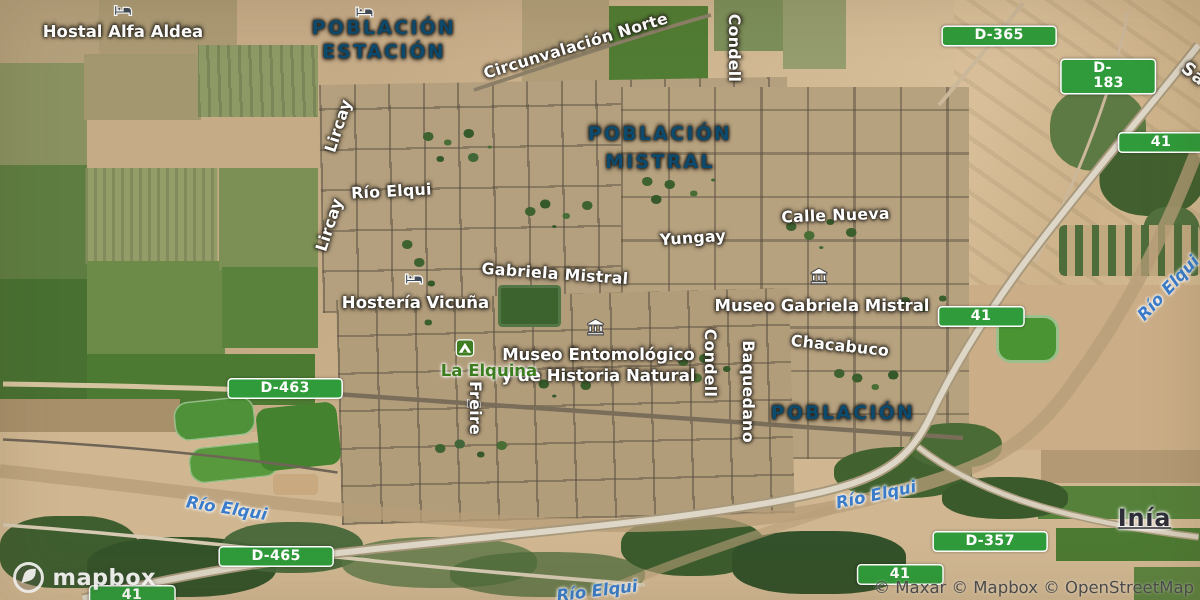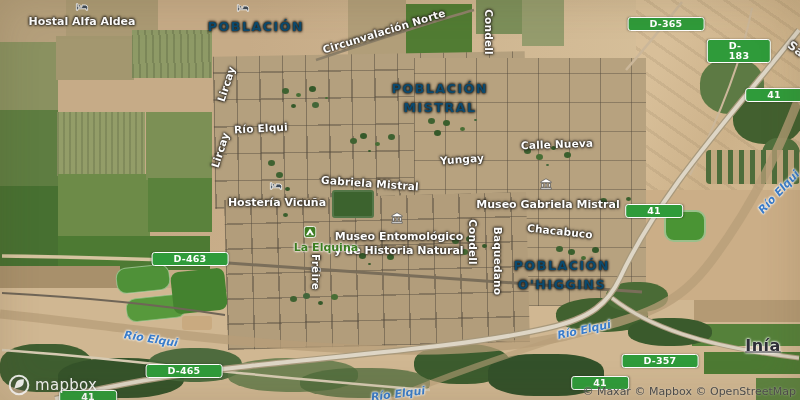--- a/index.html
+++ b/index.html
@@ -38,21 +38,21 @@
     background:#2f9b3a;color:#fff;border:1.5px solid #fff;border-radius:3px;
     font-size:9.5px;font-weight:700;line-height:10px;padding:1px 21px;
     box-shadow:0 0 2px rgba(0,0,0,.35);letter-spacing:.02em;
   }
 
   
   .icon{position:absolute;transform:translate(-50%,-50%);line-height:0;}
 
   
   .logo{position:absolute;left:8px;bottom:4px;display:flex;align-items:center;gap:5px;}
-  .logo-word{font-size:15px;font-weight:400;color:rgba(255,255,255,.92);letter-spacing:.02em;
+  .logo-word{font-size:15px;font-weight:700;color:rgba(255,255,255,.92);letter-spacing:.02em;
     text-shadow:0 0 3px rgba(60,60,60,.5);}
   .attribution{position:absolute;right:4px;bottom:2px;font-size:11px;color:#4c4c4c;
     text-shadow:0 0 2px rgba(255,255,255,.55);}
   #map::after{content:"";position:absolute;inset:0;pointer-events:none;
     box-shadow:inset 0 0 40px rgba(90,70,40,.18);}
 </style>
 </head>
 <body>
 
 <div id="map">
@@ -204,28 +204,28 @@
   <span class="icon" style="left:310px;top:232px">
     <svg width="13" height="12" viewBox="0 0 16 15">
         <rect x=".7" y=".7" width="14.6" height="13.6" rx="3" fill="#3e7d22" stroke="#fff" stroke-width="1.1"></rect>
         <path d="M8 3.2 13.2 11.5H2.8z" fill="#fff"></path>
         <path d="M8 7.8 10.3 11.5H5.7z" fill="#3e7d22"></path>
       </svg>
   </span>
 
   <div class="lbl place halo-d" style="left:256px;top:27px;line-height:1.3;">
     <span class="ln">POBLACIÓN</span>
+    <span class="ln">ESTACIÓN</span>
   </div>
   <div class="lbl place halo-d" style="left:440px;top:99px;">
     <span class="ln">POBLACIÓN</span>
     <span class="ln">MISTRAL</span>
   </div>
   <div class="lbl place halo-d" style="left:562px;top:276px;">
     <span class="ln">POBLACIÓN</span>
-    <span class="ln">O'HIGGINS</span>
   </div>
   <div class="lbl dark-place halo-w" style="left:763px;top:345px;text-decoration:underline;">Inía</div>
 
   <div class="lbl street halo-d" style="left:384px;top:31px;--r:-17deg">Circunvalación Norte</div>
   <div class="lbl street halo-d" style="left:261px;top:128px;--r:-3deg">Río Elqui</div>
   <div class="lbl street halo-d" style="left:462px;top:159px;--r:-4deg">Yungay</div>
   <div class="lbl street halo-d" style="left:557px;top:144px;--r:-2deg">Calle Nueva</div>
   <div class="lbl street halo-d" style="left:370px;top:183px;--r:4deg">Gabriela Mistral</div>
   <div class="lbl street halo-d" style="left:560px;top:231px;--r:6deg">Chacabuco</div>
   <div class="lbl street halo-d" style="left:489px;top:32px;--r:90deg">Condell</div>

